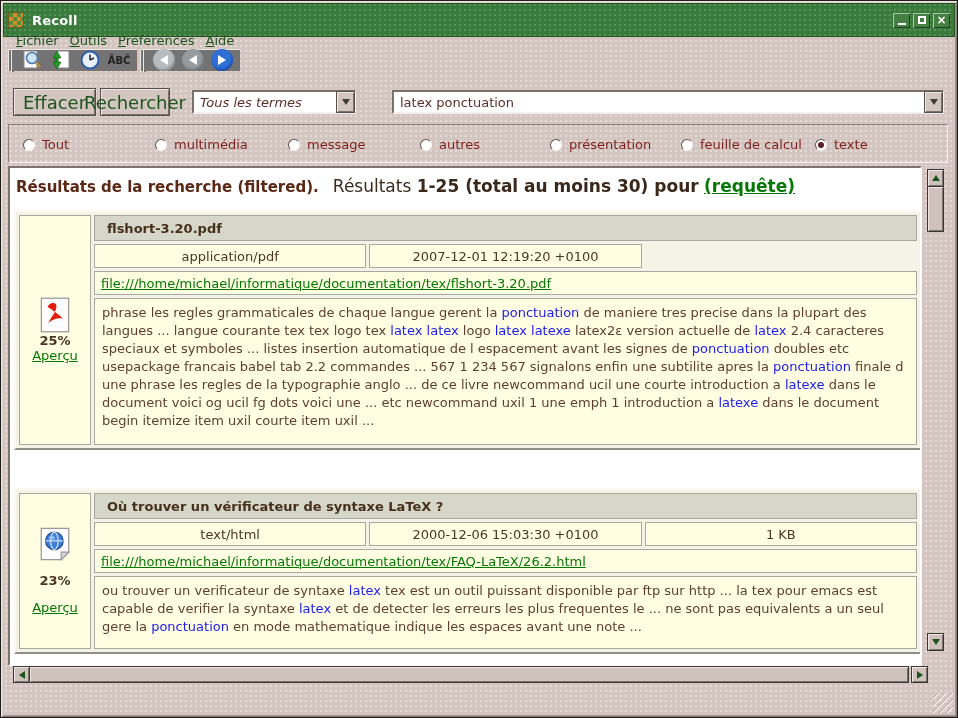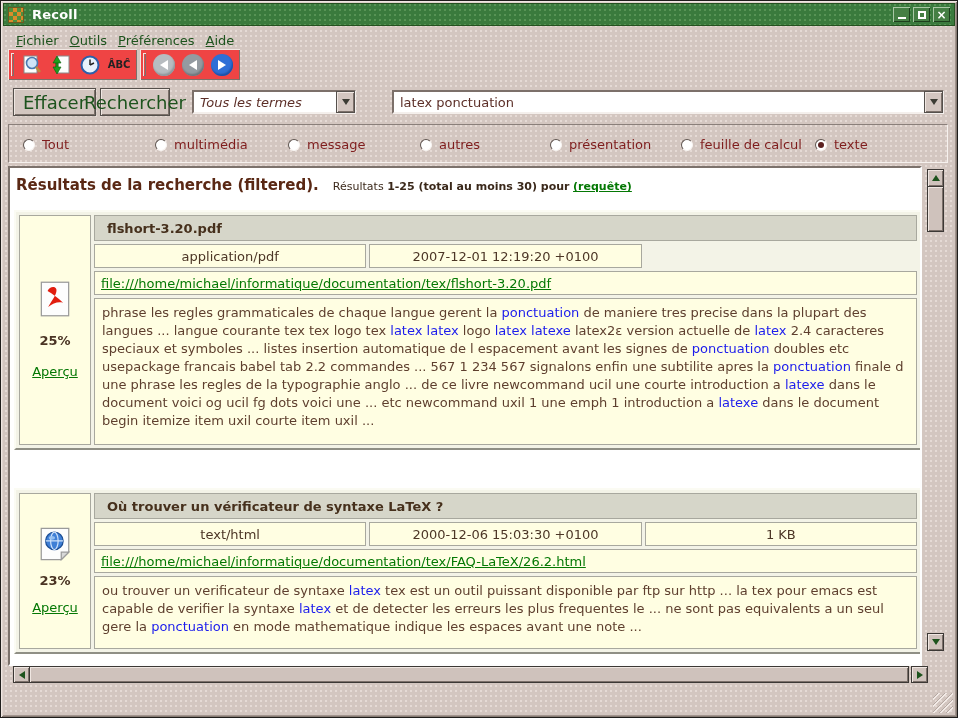--- a/index.html
+++ b/index.html
@@ -15,21 +15,21 @@
     background-size:5px 5px;
     background-color:#d3c6c0;
   }
   .winframe {
     position:absolute; inset:0;
     border:1px solid #1f1d1b;
     box-shadow: inset 1px 1px 0 #efe6e1, inset -1px -1px 0 #857972, inset 2px 2px 0 #ded2cc, inset -2px -2px 0 #a2958e;
   }
   
   .titlebar {
-    position:absolute; left:3px; top:3px; right:3px; height:23px;
+    position:absolute; left:3px; top:3px; right:3px; height:34px;
     background-color:#3a7a3d;
     background-image: radial-gradient(circle at 1px 1px, #579355 1px, transparent 1.3px);
     background-size:5px 5px;
     border:1px solid #24511f;
     display:flex; align-items:center; padding:0 4px;
   }
   .appicon { width:16px; height:16px; border:1px solid #6d5a20;
     background: repeating-conic-gradient(#d98b2b 0 25%, #4f8f3c 0 50%) 0 0 / 8px 8px; }
   .wtitle { color:#ffffff; font-weight:bold; margin-left:8px; letter-spacing:.2px; }
   .wbtns { margin-left:auto; display:flex; gap:3px; }
@@ -44,23 +44,23 @@
   
   .menubar {
     position:absolute; left:4px; top:28px; right:4px; height:20px;
     display:flex; gap:11px; padding-left:12px; align-items:flex-end;
     color:#1d531d;
   }
   .menuitem { cursor:default; }
   .acc { text-decoration:underline; }
   
   .tbgroup {
-    position:absolute; top:49px; height:31px;
+    position:absolute; top:49px; height:22px;
     display:flex; align-items:center; gap:3px; padding:2px 5px 2px 3px;
-    background:#ef4444;
+    background:#737373;
     box-shadow: inset 1px 1px 0 #f0e7e2, inset -1px -1px 0 #7c706a;
   }
   .grip { width:3px; height:23px; margin-right:2px;
     box-shadow: inset 1px 1px 0 #f0e7e2, inset -1px -1px 0 #7c706a; }
   .tbtn { width:26px; height:24px; display:flex; align-items:center; justify-content:center; }
   .abc { font-size:10px; font-weight:bold; color:#222; letter-spacing:0; }
   .navcirc { width:22px; height:22px; border-radius:50%; display:flex; align-items:center; justify-content:center; }
   .nav-pale { background:#b7bcc0; box-shadow: inset -1px -2px 2px #8d9499; }
   .nav-gray { background:#949ba1; box-shadow: inset -1px -2px 2px #6e757b; }
   .nav-blue { background:#2f6fd6; box-shadow: inset -1px -2px 2px #1c4fa6; }
@@ -97,32 +97,32 @@
   .radio.selected::after { content:""; position:absolute; left:2px; top:2px; width:6px; height:6px; border-radius:50%; background:#5c2020; }
   
   .viewport {
     position:absolute; left:8px; top:166px; width:914px; height:500px;
     background:#fff;
     border:2px solid; border-color:#7c726c #fdfdfd #fdfdfd #7c726c;
     overflow:hidden;
   }
   .reshead { position:absolute; left:6px; top:8px; white-space:nowrap; color:#3c2a1c; }
   .reshead .big { font-size:15px; font-weight:bold; color:#5a2814; }
-  .reshead .plain { font-size:11px; margin-left:10px; }
+  .reshead .plain { font-size:17px; margin-left:10px; }
   .reshead b { color:#3a281a; }
   .qlink { color:#047804; font-weight:bold; text-decoration:underline; }
   .rtable {
     position:absolute; left:4px; width:908px;
     background:#f3f3e7;
     border:2px solid; border-color:#fbfbf3 #8f8f85 #8f8f85 #fbfbf3;
     display:grid; grid-template-columns:72px 1fr; grid-template-rows:26px 24px 24px 1fr;
     gap:3px; padding:3px;
   }
   .cell { background:#fffee2; border:1px solid #a8a89e; }
-  .lcell { grid-row:1/5; display:flex; flex-direction:column; align-items:center; justify-content:center; gap:16px; }
+  .lcell { grid-row:1/5; display:flex; flex-direction:column; align-items:center; justify-content:center; }
   .pct { font-weight:bold; color:#4a3424; }
   .alink { color:#047804; text-decoration:underline; }
   .hdrcell { background:#d6d6c9; display:flex; align-items:center; padding-left:12px; font-weight:bold; color:#46301c; }
   .metarow { display:grid; grid-template-columns:1fr 1fr 1fr; gap:3px; }
   .metacell { display:flex; align-items:center; justify-content:center; color:#4c3626; }
   .urlcell { display:flex; align-items:center; padding-left:6px; overflow:hidden; white-space:nowrap; }
   .snipcell { padding:5px 7px; color:#5e3f2e; line-height:18px; }
   .snipcell .hl { color:#1c1cec; }
   
   .vsb { position:absolute; left:928px; top:170px; width:15px; height:496px; }

